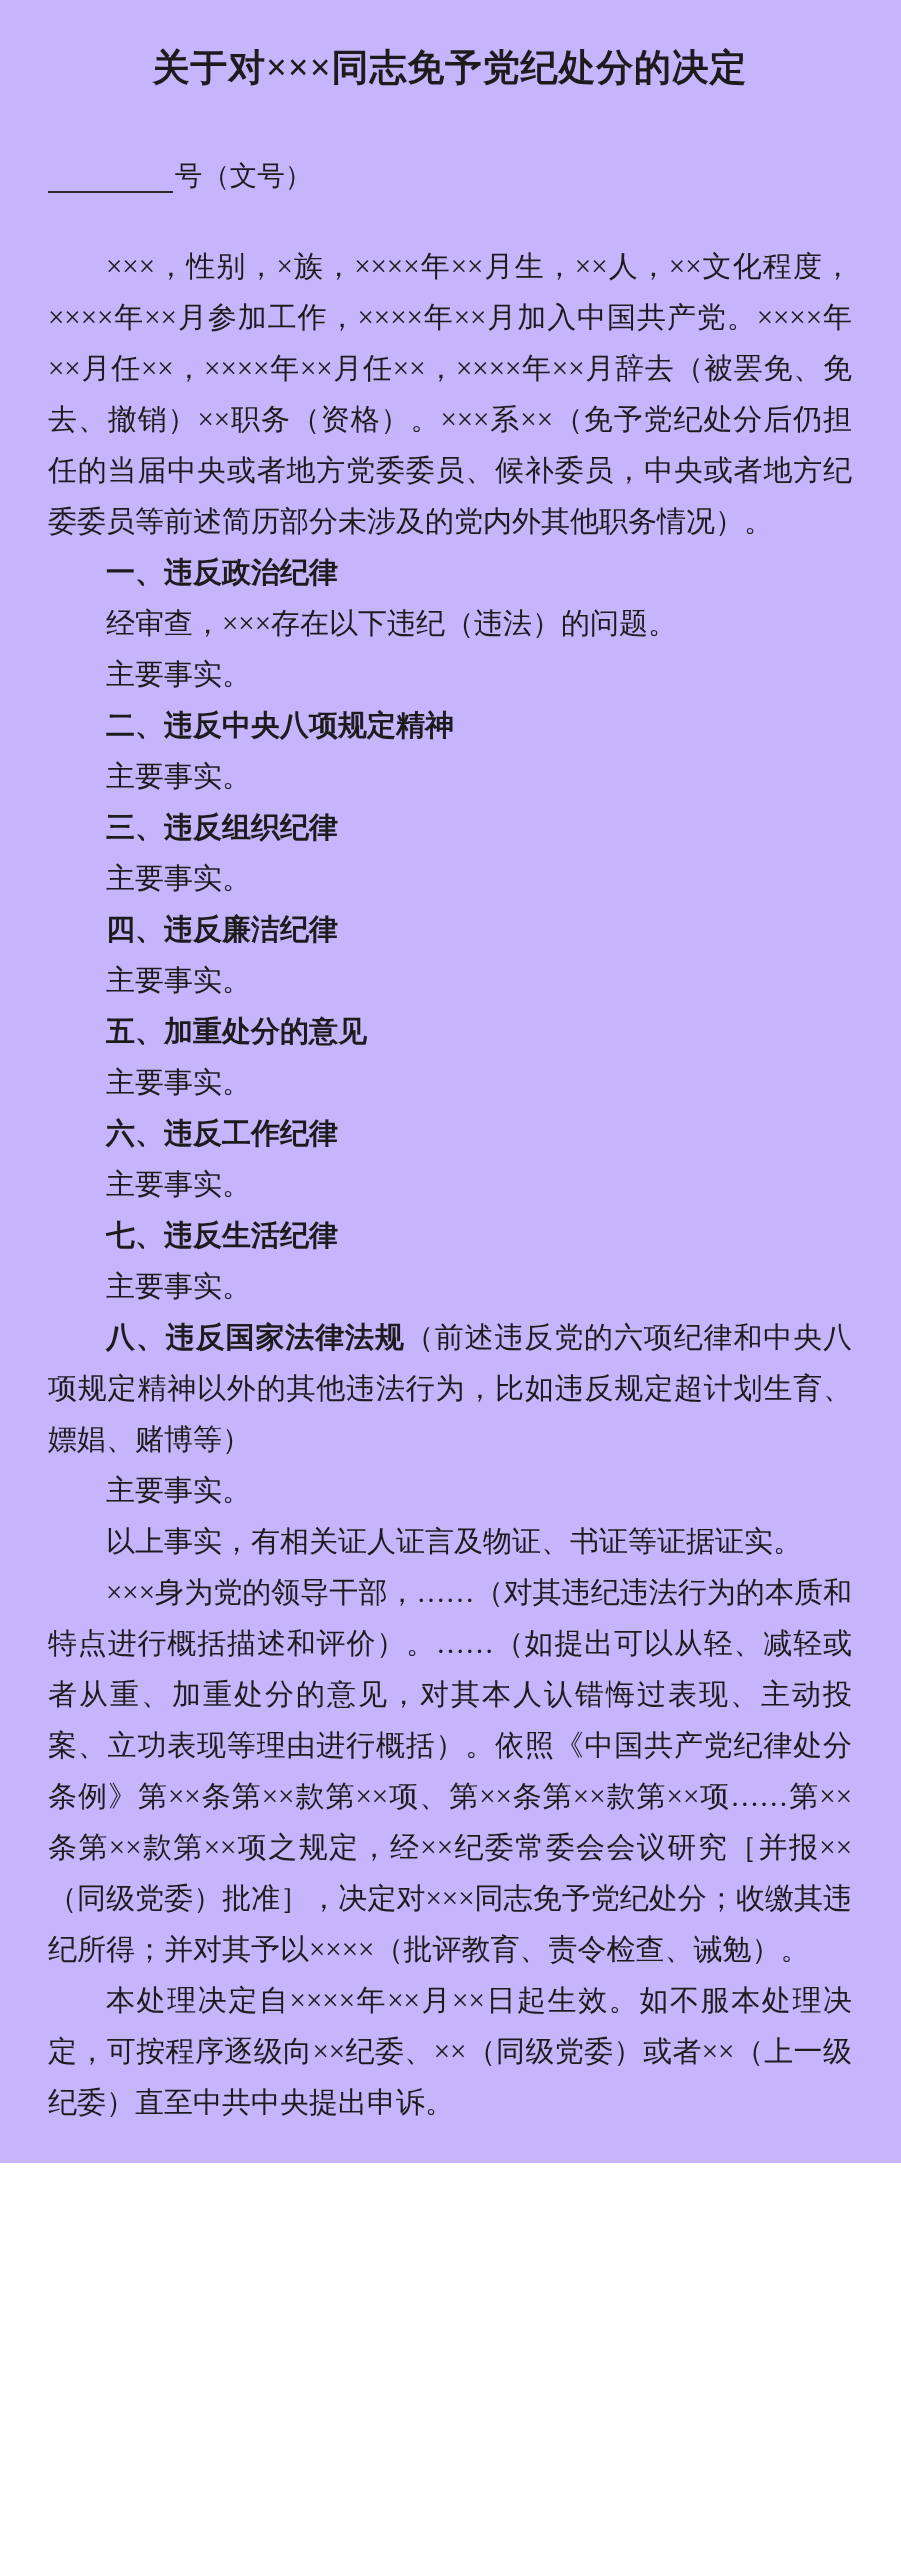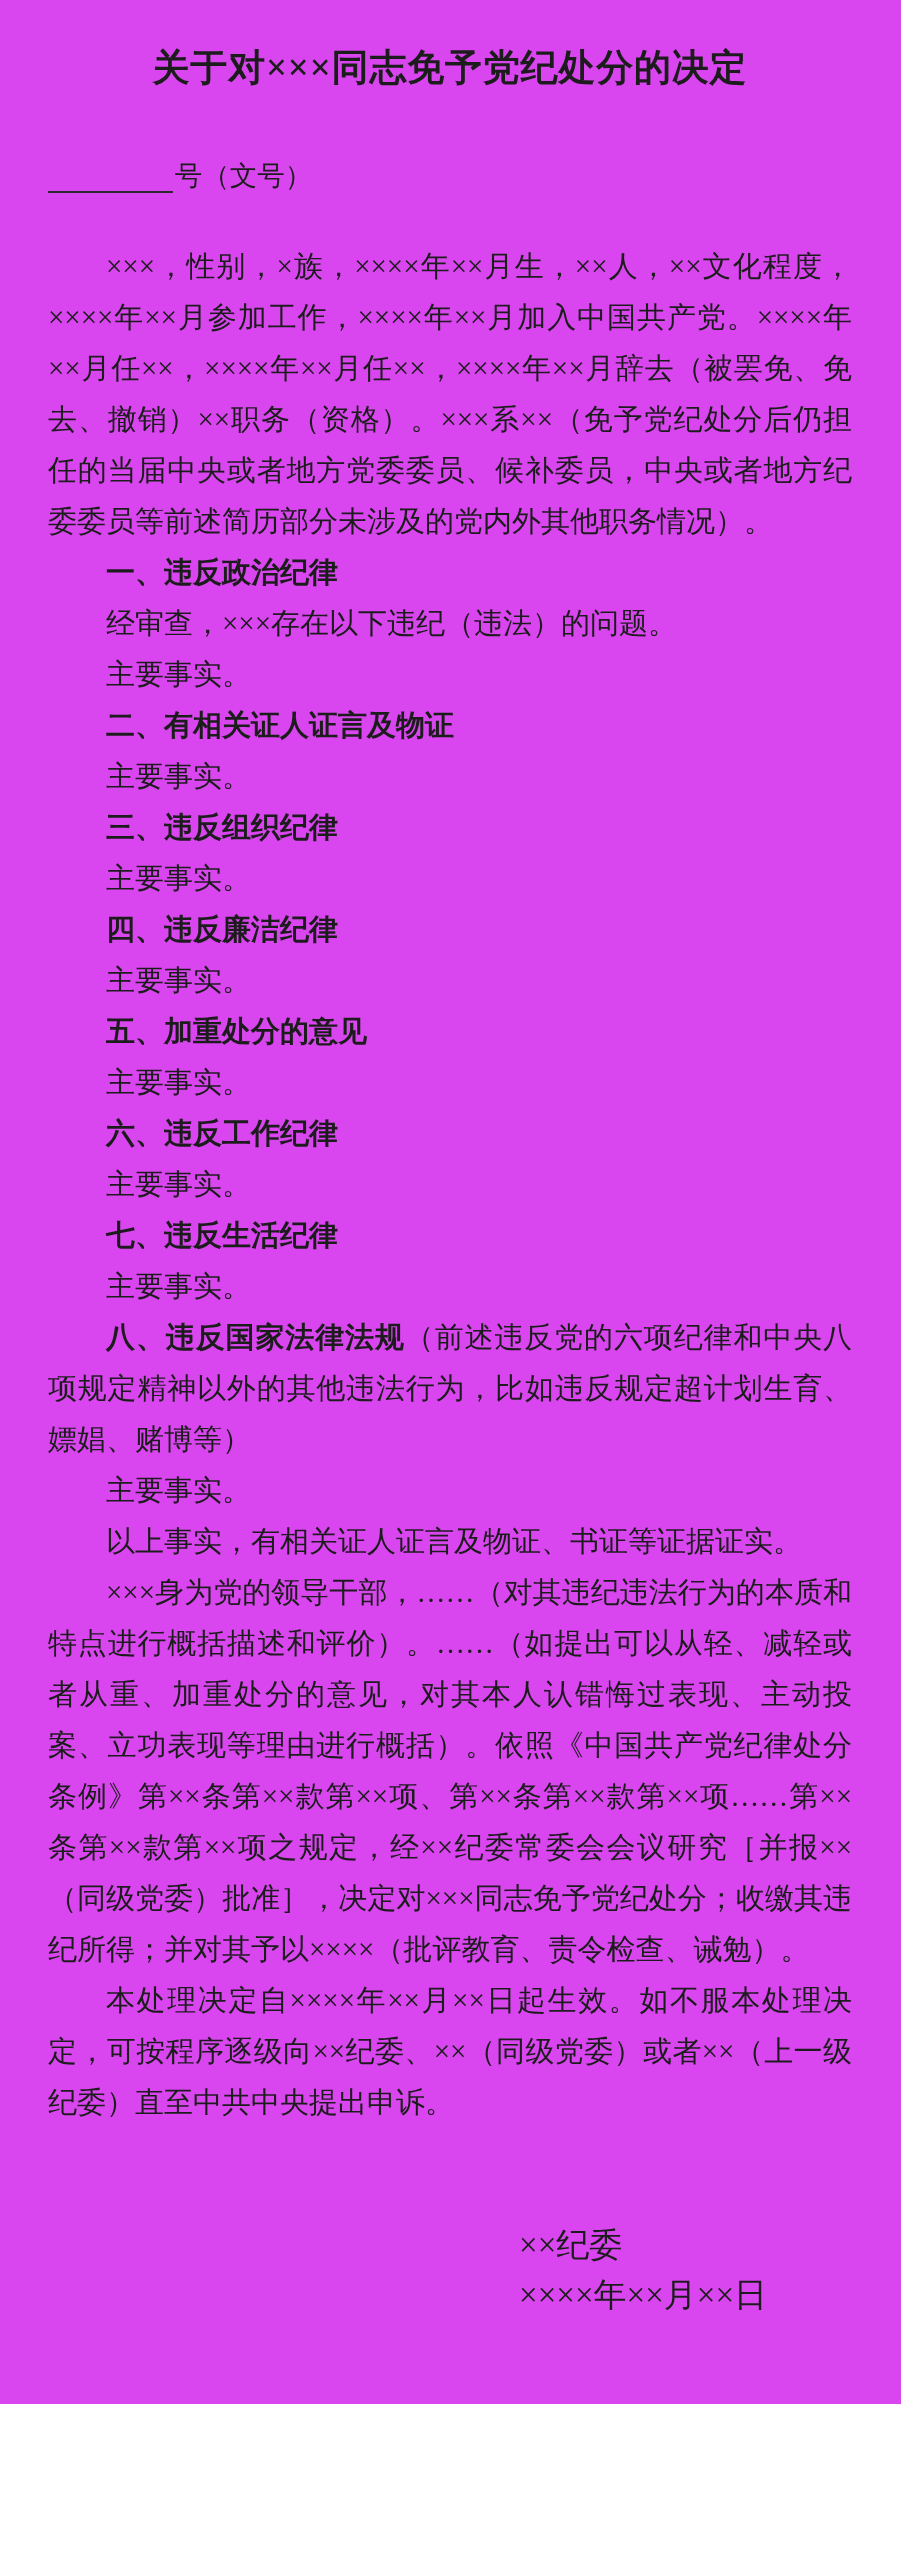--- a/index.html
+++ b/index.html
@@ -3,23 +3,23 @@
 <meta charset="utf-8">
 <style>
   html, body {
     margin: 0;
     padding: 0;
     background: #ffffff;
   }
   .page {
     position: relative;
     width: 901px;
-    height: 2404px;
+    height: 2163px;
     box-sizing: border-box;
-    background: #d946ef;
+    background: #c4b5fd;
     color: #1c1c1c;
     padding: 46px 49px 0 48px;
     overflow: hidden;
     font-family: "Liberation Serif", "DejaVu Serif", serif;
   }
   .doc-title {
     margin: 0;
     font-size: 37px;
     line-height: 1.2;
     font-weight: bold;
@@ -80,21 +80,21 @@
 
   <div class="doc-body">
 
     <p>×××，性别，×族，××××年××月生，××人，××文化程度，××××年××月参加工作，××××年××月加入中国共产党。××××年××月任××，××××年××月任××，××××年××月辞去（被罢免、免去、撤销）××职务（资格）。×××系××（免予党纪处分后仍担任的当届中央或者地方党委委员、候补委员，中央或者地方纪委委员等前述简历部分未涉及的党内外其他职务情况）。</p>
 
     <p><span class="sec-heading-text">一、违反政治纪律</span><span class="sec-heading-note"></span></p>
 
     <p>经审查，×××存在以下违纪（违法）的问题。</p>
     <p>主要事实。</p>
 
-    <p><span class="sec-heading-text">二、有相关证人证言及物证</span><span class="sec-heading-note"></span></p>
+    <p><span class="sec-heading-text">二、违反中央八项规定精神</span><span class="sec-heading-note"></span></p>
     <p>主要事实。</p>
 
     <p><span class="sec-heading-text">三、违反组织纪律</span><span class="sec-heading-note"></span></p>
     <p>主要事实。</p>
 
     <p><span class="sec-heading-text">四、违反廉洁纪律</span><span class="sec-heading-note"></span></p>
     <p>主要事实。</p>
 
     <p><span class="sec-heading-text">五、加重处分的意见</span><span class="sec-heading-note"></span></p>
     <p>主要事实。</p>

